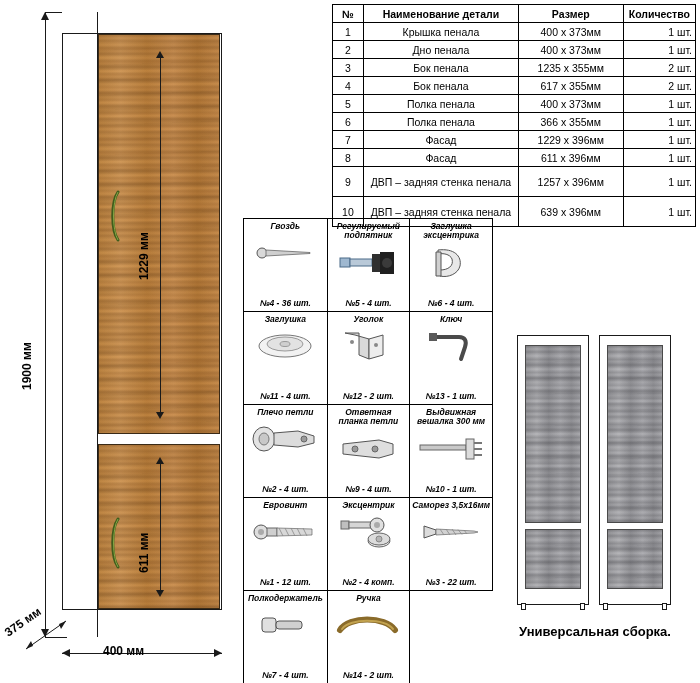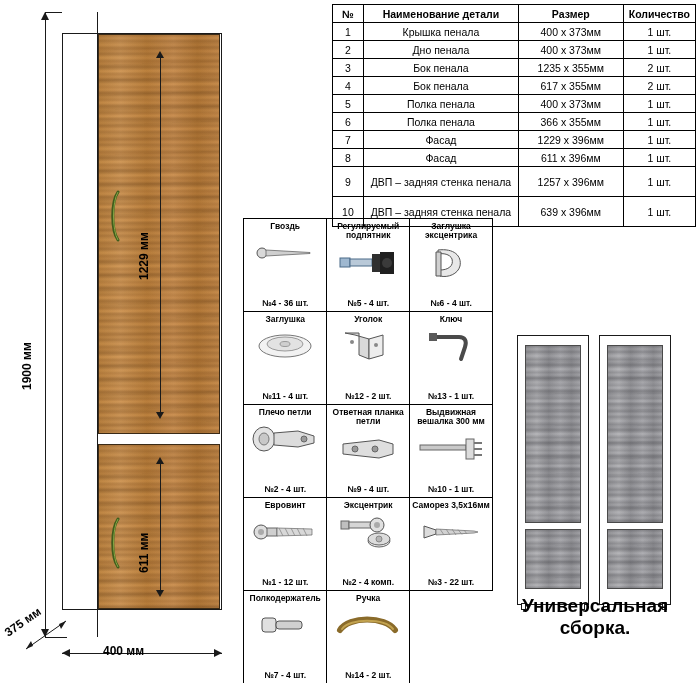--- a/index.html
+++ b/index.html
@@ -74,28 +74,28 @@
   
   #parts-table{left:332px;top:4px;width:364px;}
   table.parts{border-collapse:collapse;width:364px;font-size:10.5px;}
   table.parts th, table.parts td{
     border:1px solid #000;padding:1px 3px;height:15px;vertical-align:middle;
   }
   table.parts th{font-weight:bold;text-align:center;background:#fff;}
   .c-num{width:26px;text-align:center;}
   .c-name{width:160px;text-align:center;padding-left:5px;}
   .c-size{width:108px;text-align:center;}
-  .c-qty{width:66px;text-align:center;}
+  .c-qty{width:66px;text-align:right;}
 
   
   #hardware{left:243px;top:218px;width:178px;}
   .hw-table{border-collapse:collapse;width:250px;}
   .hw-cell{
     border:1px solid #000;width:83px;height:92px;
-    vertical-align:top;text-align:center;position:relative;padding:0;
+    vertical-align:top;text-align:center;position:relative;padding:0;font-style:italic;
   }
   .hw-title{font-size:8.5px;font-weight:bold;line-height:1.1;padding:3px 2px 0 2px;}
   .hw-art{height:44px;display:flex;align-items:center;justify-content:center;}
   .hw-code{position:absolute;bottom:3px;left:0;right:0;font-size:8.5px;font-weight:bold;}
   .hw-empty{border:none;}
 
   
   #right-drawing{left:495px;top:335px;width:200px;height:330px;}
   .rc{position:absolute;}
   .rc-white{background:#fff;border:1px solid #1a1a1a;box-sizing:border-box;}
@@ -107,21 +107,21 @@
         rgba(190,190,195,0.10) 3px,
         rgba(70,70,75,0.32) 6px,
         rgba(200,200,205,0.08) 10px,
         rgba(100,100,105,0.26) 13px),
       repeating-linear-gradient(179deg,
         rgba(60,60,65,0.18) 0px,
         rgba(215,215,220,0.08) 8px,
         rgba(75,75,80,0.16) 16px),
       linear-gradient(90deg,#9a9a9d 0%,#b5b5b8 20%,#8f8f93 42%,#acacb0 64%,#909094 84%,#a8a8ac 100%);
   }
-  .right-caption{position:absolute;left:0;bottom:0;width:200px;text-align:center;font-size:19px;font-weight:bold;}
+  .right-caption{position:absolute;left:0;bottom:0;width:200px;text-align:center;font-size:13px;font-weight:bold;}
   .foot{position:absolute;width:5px;height:7px;background:#fff;border:1px solid #1a1a1a;box-sizing:border-box;}
 </style>
 </head>
 <body>
 
 <div class="abs" id="left-drawing">
 
   <div class="left-dim">
     <div class="line"></div>
     <div class="ah up"></div>

